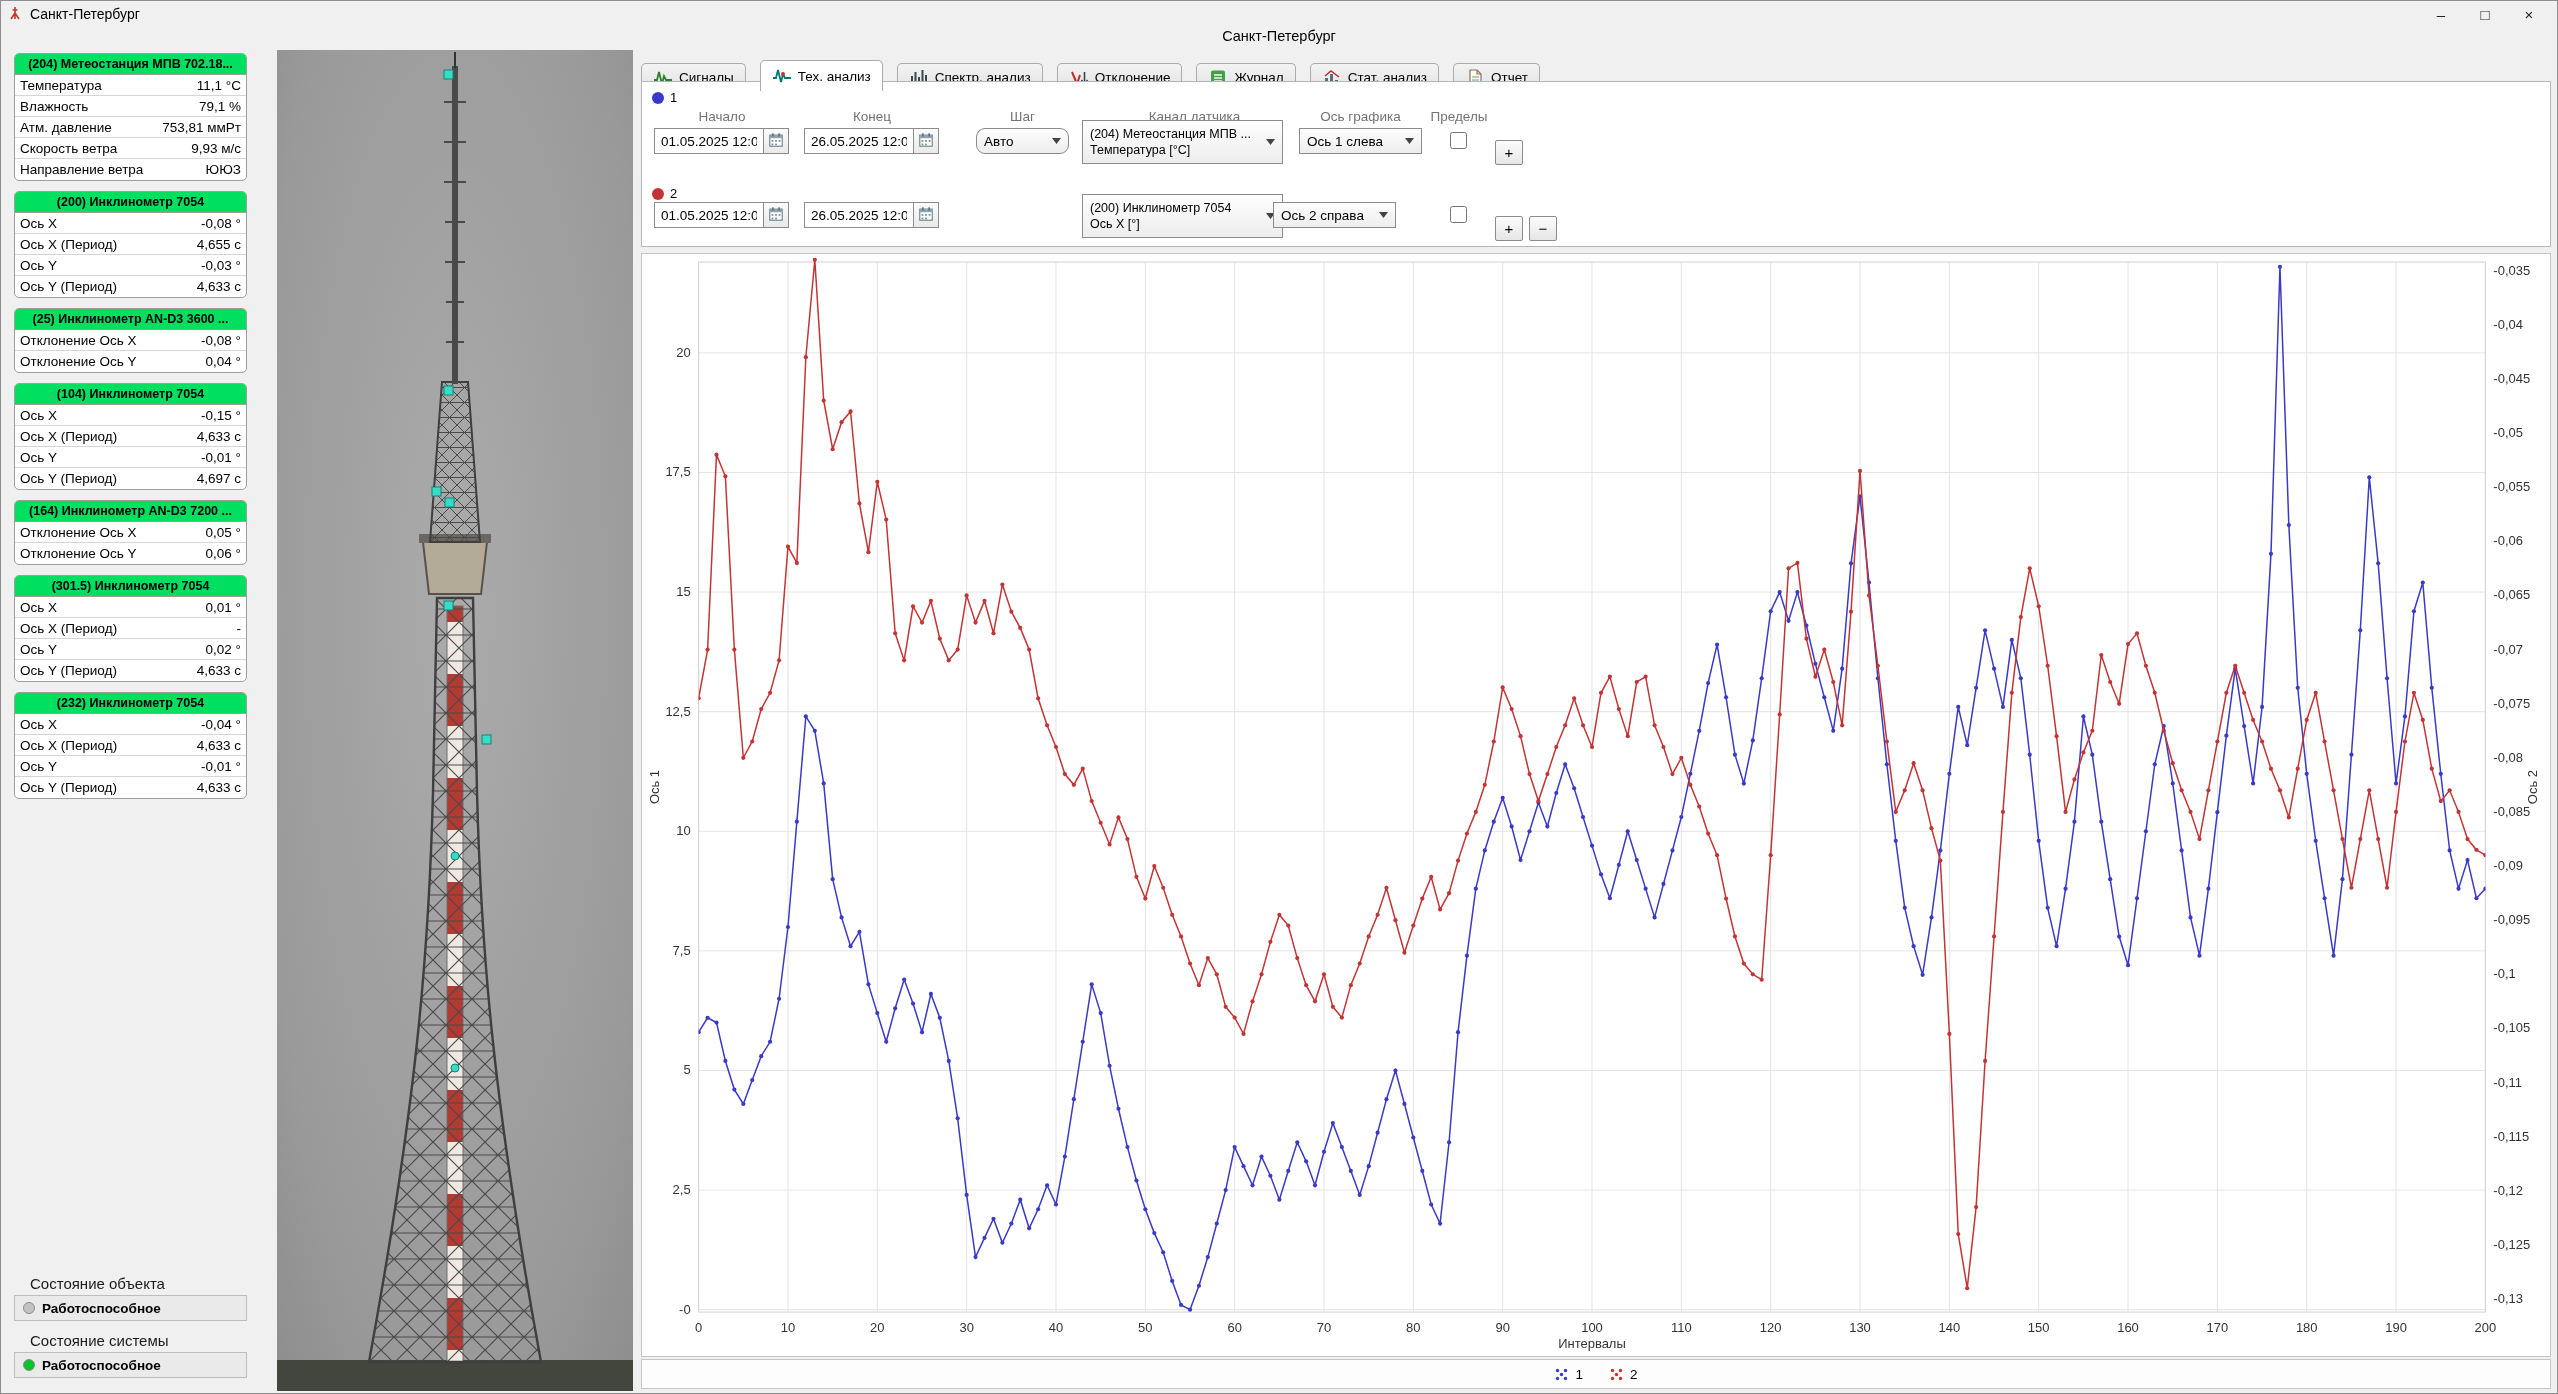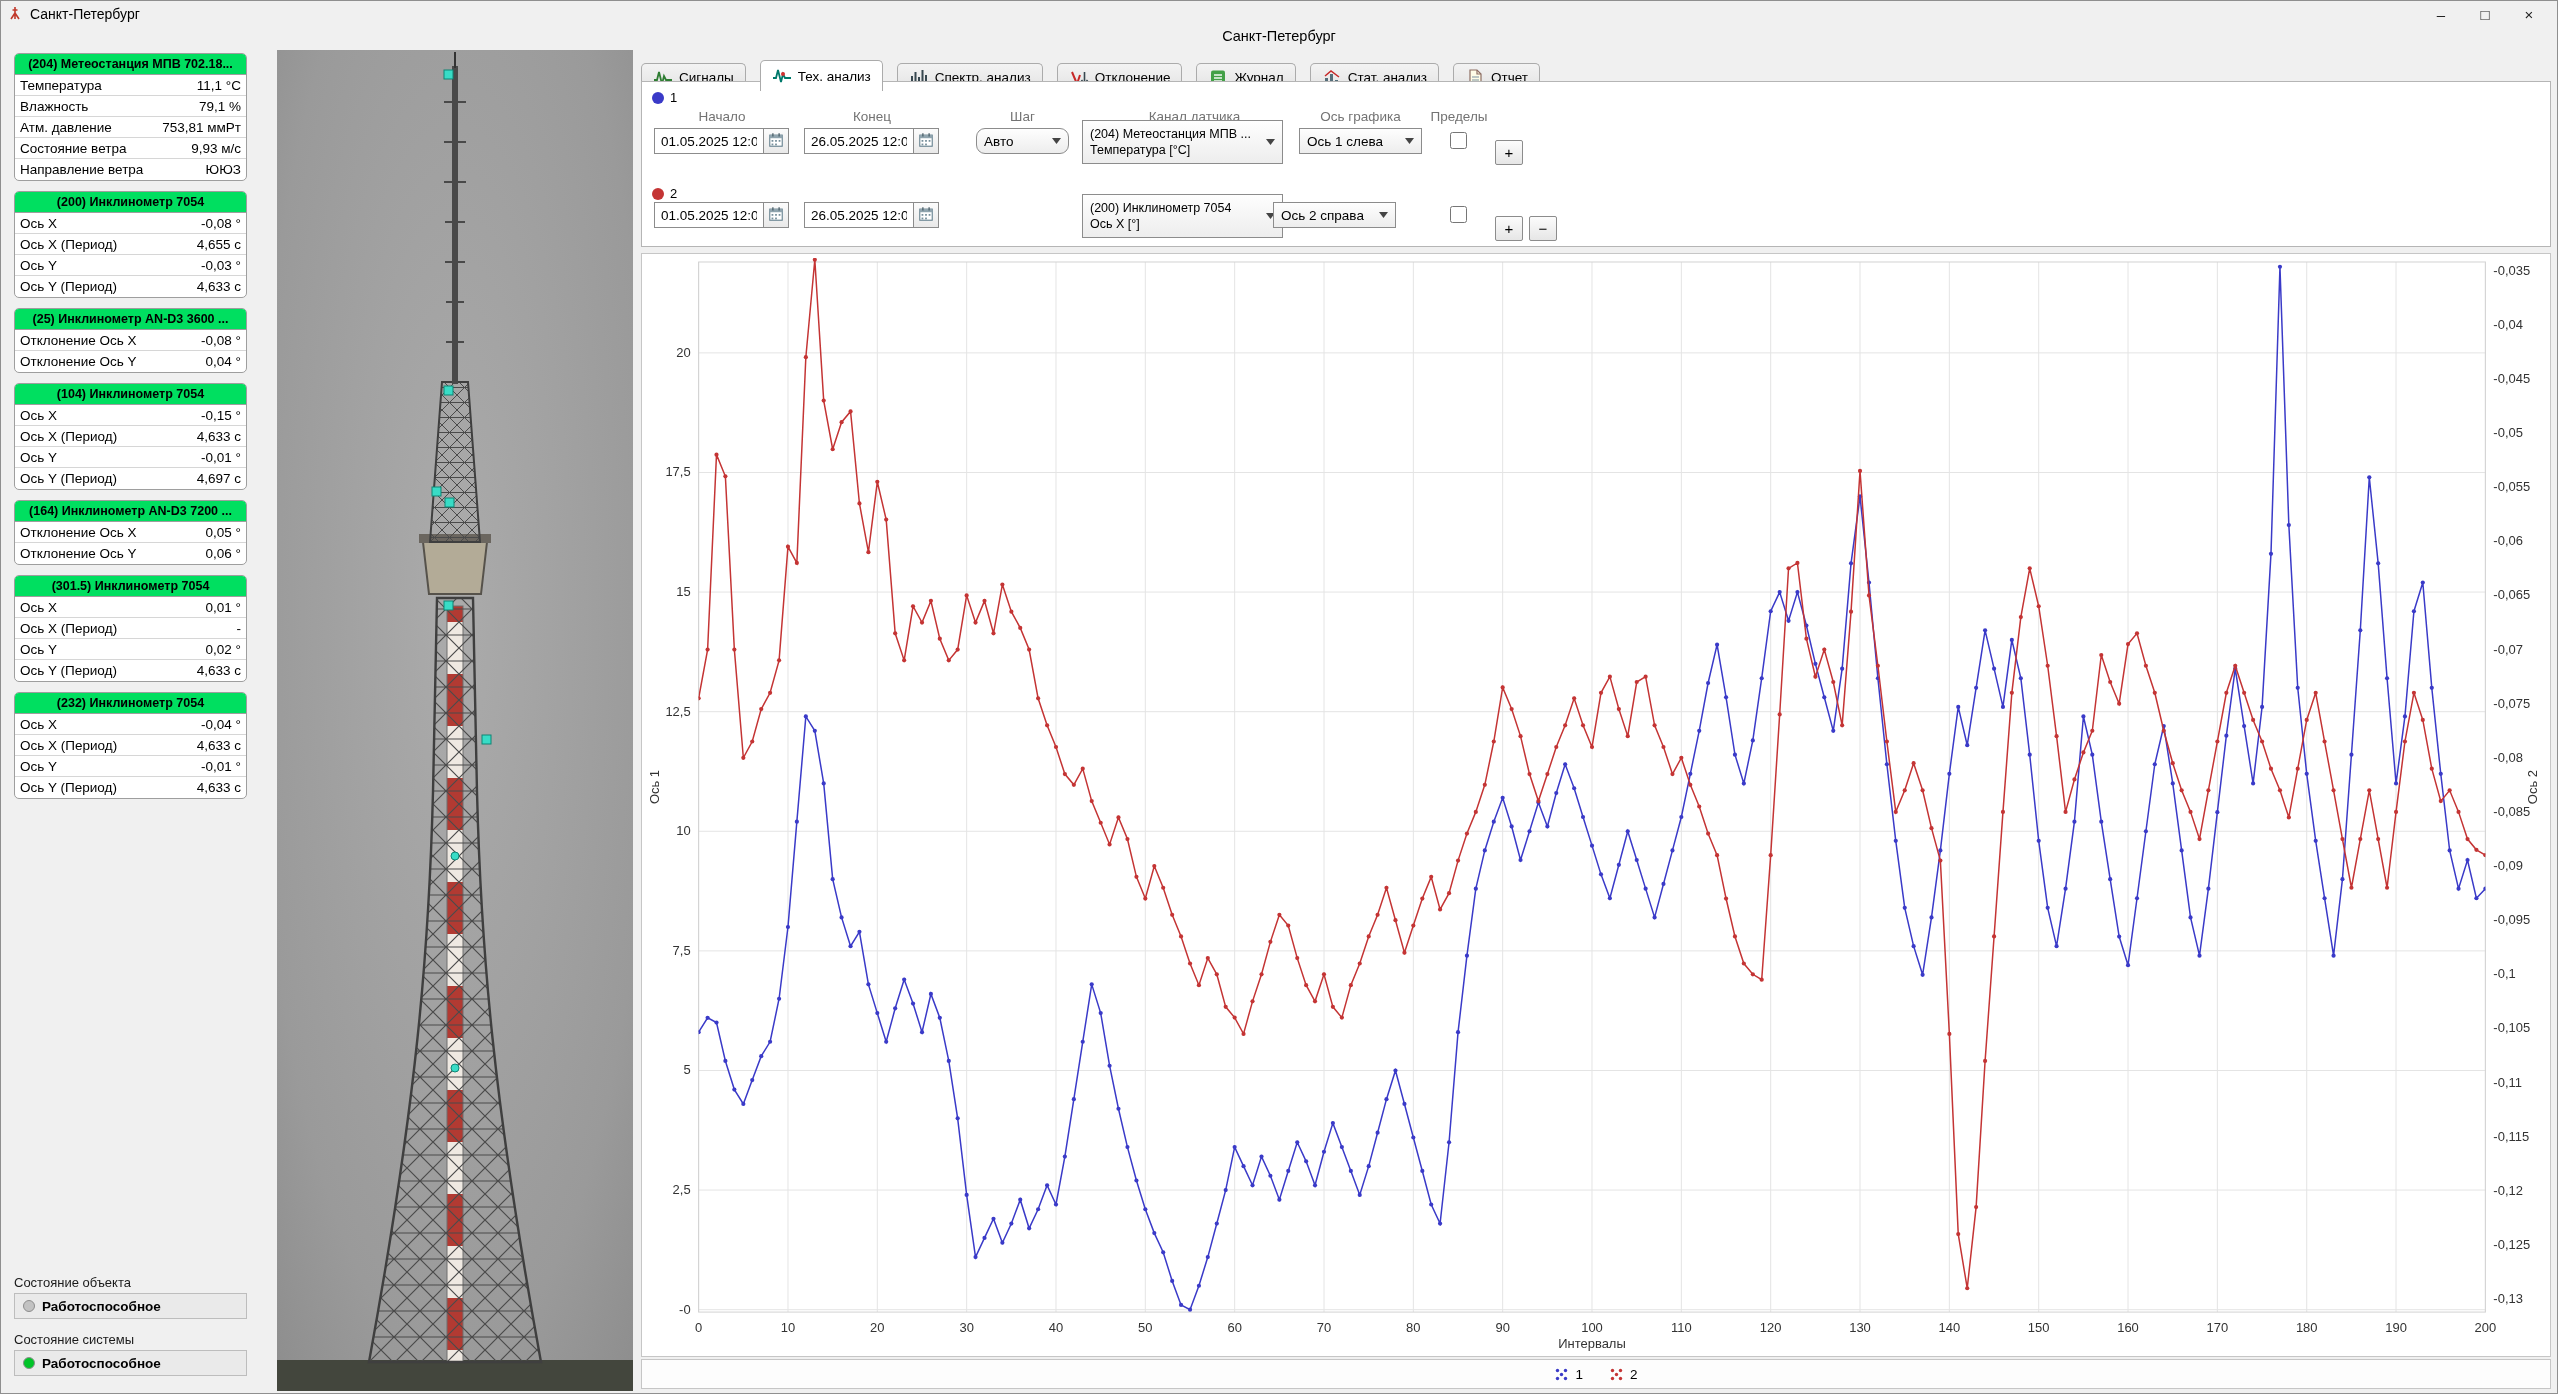--- a/index.html
+++ b/index.html
@@ -21,21 +21,21 @@
   
   .sidebar { position:absolute; left:13px; top:52px; width:233px; height:1336px; }
   .sensor-card { margin-bottom:10px; border:1px solid #9e9e9e; border-radius:5px; overflow:hidden; background:#fff; }
   .sensor-head { background:#00df60; font-weight:bold; font-size:12.5px; text-align:center; padding:3px 3px; white-space:nowrap; overflow:hidden; border-bottom:1px solid #9e9e9e; }
   .sensor-row { display:flex; justify-content:space-between; align-items:center; font-size:13.5px; padding:0 5px; height:21px; border-bottom:1px solid #d6d6d6; }
   .sensor-row:last-child { border-bottom:none; }
   .srl,.srv { white-space:nowrap; }
   .status-group { position:absolute; left:0; width:100%; }
   #status-object { top:1222px; }
   #status-system { top:1279px; }
-  .status-label { font-size:13px; margin-bottom:3px; color:#1a1a1a; }
+  .status-label { font-size:15px; margin-bottom:3px; color:#1a1a1a;margin-left:16px; }
   .status-box { height:26px; background:#eaeaea; border:1px solid #bdbdbd; display:flex; align-items:center; gap:7px; padding:0 8px; }
   .status-dot { width:12px; height:12px; border-radius:50%; border:1px solid #8d8d8d; flex:0 0 auto; }
   .status-value { font-weight:bold; font-size:13.5px; }
 
   
   .tower { position:absolute; left:276px; top:49px; width:356px; height:1341px; }
   .tower svg { display:block; }
 
   
   .rightpane { position:absolute; left:640px; top:46px; width:1910px; height:1342px; }
@@ -113,21 +113,21 @@
         </div>
         <div class="sensor-row">
           <span class="srl">Влажность</span>
           <span class="srv">79,1 %</span>
         </div>
         <div class="sensor-row">
           <span class="srl">Атм. давление</span>
           <span class="srv">753,81 ммРт</span>
         </div>
         <div class="sensor-row">
-          <span class="srl">Состояние ветра</span>
+          <span class="srl">Скорость ветра</span>
           <span class="srv">9,93 м/с</span>
         </div>
         <div class="sensor-row">
           <span class="srl">Направление ветра</span>
           <span class="srv">ЮЮЗ</span>
         </div>
       </div>
       <div class="sensor-card">
         <div class="sensor-head">(200) Инклинометр 7054</div>
         <div class="sensor-row">

